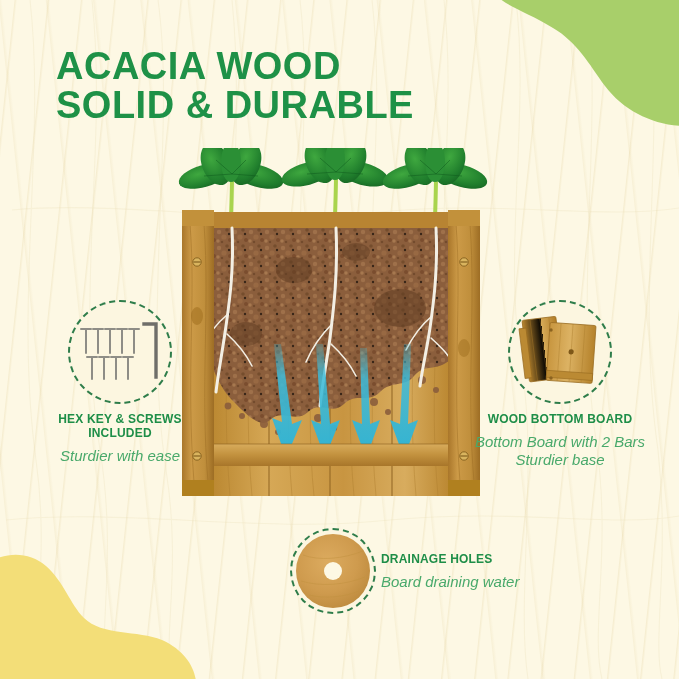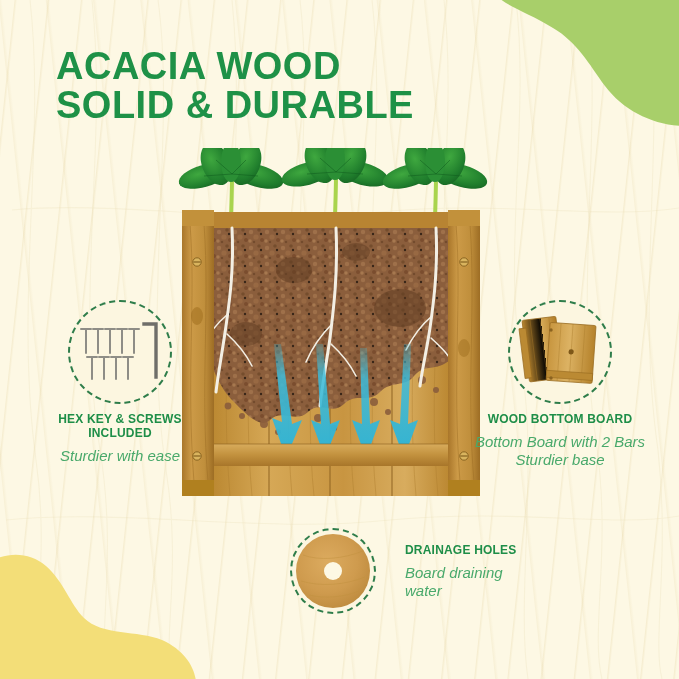--- a/index.html
+++ b/index.html
@@ -70,21 +70,21 @@
     line-height:1.15;letter-spacing:.2px;white-space:pre-line;
   }
   .c-sub{
     margin-top:6px;
     color:#49a96b;font-style:italic;font-size:15px;
     line-height:1.2;white-space:pre-line;
   }
   .callout-left{left:18px;top:300px;width:204px;}
   .callout-right{left:455px;top:300px;width:210px;}
 
-  .callout-bottom{left:290px;top:528px;width:250px;display:flex;align-items:center;gap:29px;text-align:left;}
+  .callout-bottom{left:290px;top:528px;width:250px;display:flex;align-items:center;gap:5px;text-align:left;}
   .callout-bottom .circle{width:86px;height:86px;flex:0 0 86px;margin:0;}
   .callout-bottom .txtwrap{padding-top:2px;}
   .callout-bottom .c-title{margin-top:0;}
 </style>
 </head>
 <body>
 
 <div class="canvas">
 
   <div class="grain"></div>

